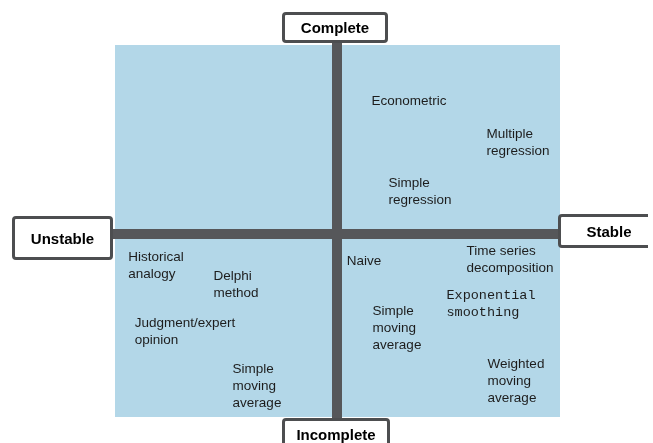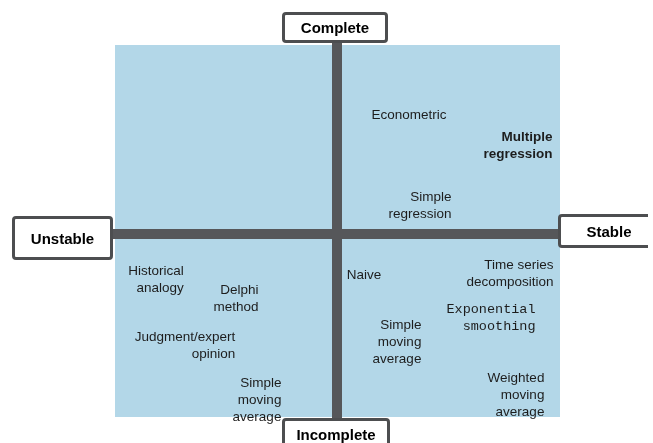--- a/index.html
+++ b/index.html
@@ -54,30 +54,29 @@
     z-index: 3;
     white-space: nowrap;
   }
   .pos-top    { left: 272px; top: 2px;   width: 106px; height: 31px; }
   .pos-bottom { left: 272px; top: 408px; width: 108px; height: 32px; text-align: right; }
   .pos-left   { left: 2px;   top: 206px; width: 101px; height: 44px; }
   .pos-right  { left: 548px; top: 204px; width: 102px; height: 34px; text-align: center; }
   .method {
     position: absolute;
     transform: translateX(-50%);
-    text-align: right;
+    text-align: left;
     white-space: pre-line;
     font-size: 13.5px;
     line-height: 17px;
     color: var(--text);
     z-index: 2;
-    margin-top: 14px;
   }
   .m-econometric { left: 399px; top: 77px; }
-  .m-multiple-regression { left: 508px; top: 99px; font-weight: bold; }
+  .m-multiple-regression { left: 508px; top: 110px; }
   .m-simple-regression { left: 410px; top: 159px; }
   .m-historical-analogy { left: 146px; top: 233px; }
   .m-delphi-method { left: 226px; top: 252px; }
   .m-judgment-expert-opinion { left: 175px; top: 299px; }
   .m-simple-moving-average-1 { left: 247px; top: 345px; }
   .m-naive { left: 354px; top: 237px; }
   .m-time-series-decomposition { left: 500px; top: 227px; }
   .m-exponential-smoothing { left: 481px; top: 272px; font-family: Liberation Mono, monospace; }
   .m-simple-moving-average-2 { left: 387px; top: 287px; }
   .m-weighted-moving-average { left: 506px; top: 340px; }

